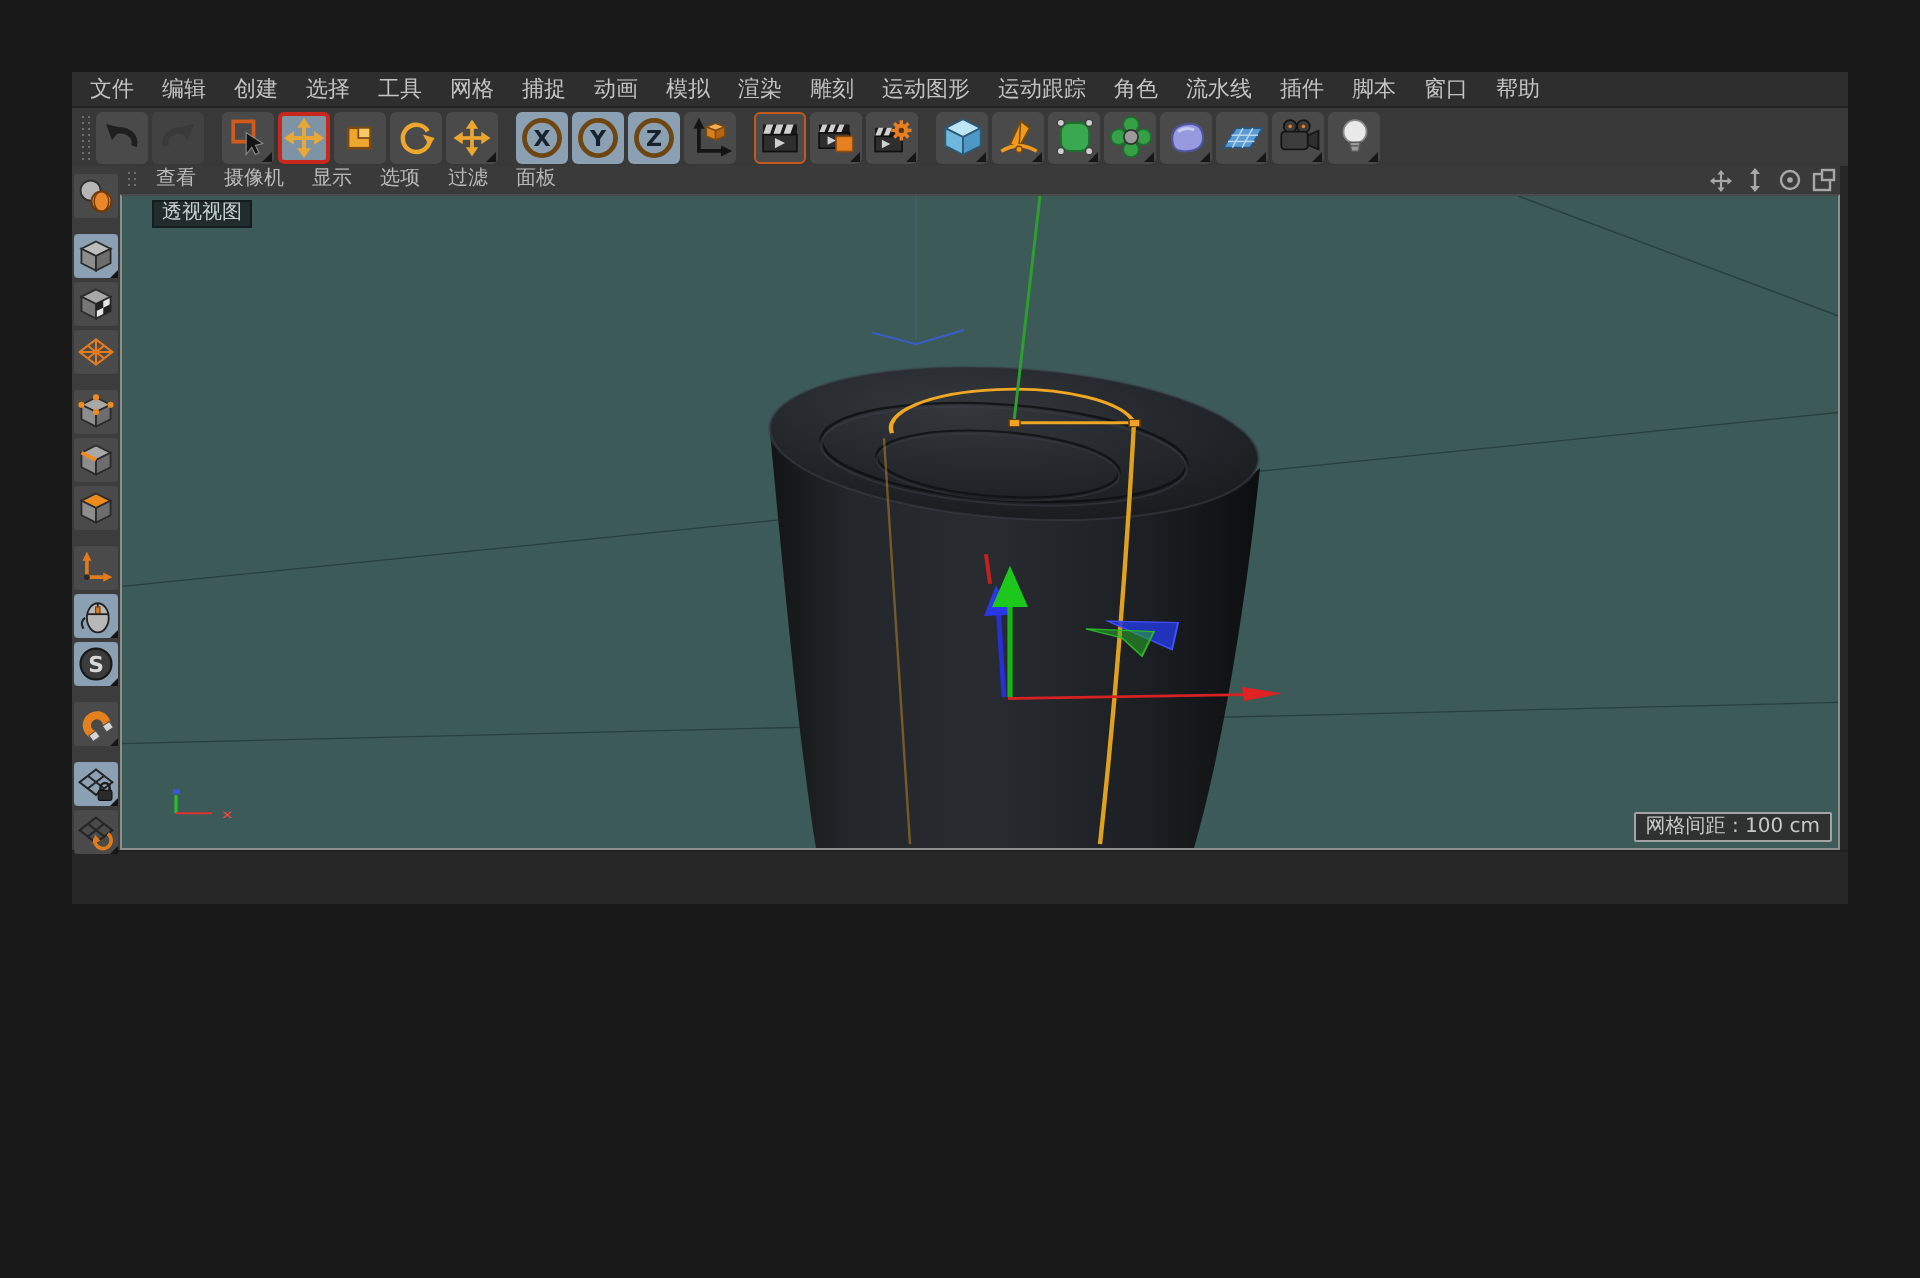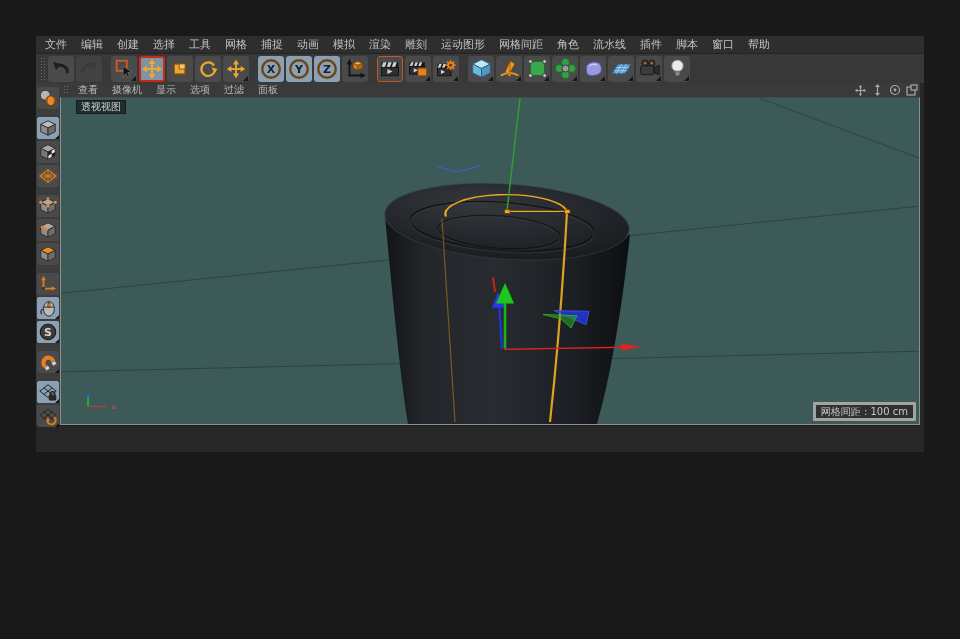--- a/index.html
+++ b/index.html
@@ -38,42 +38,42 @@
   .vpmenu span.mi{color:#b9b9b9;font-size:10px;line-height:14px;padding:0 7px;white-space:nowrap;text-align:right;}
   .vpmenu .spacer{flex:1;}
   .vpico{width:13px;height:12px;margin:0 2px;display:flex;align-items:center;justify-content:center;}
   
   .viewport{flex:1 1 auto;position:relative;overflow:hidden;
     background:linear-gradient(#3c5b59 0%,#3b5а58 60%,#37534f 100%);
     background-color:#3b5a58;
     border:1px solid #8e8e8e;border-top-color:#4a4a4a;box-sizing:border-box;}
   .viewport svg.scene{position:absolute;left:0;top:0;width:100%;height:100%;}
   .view-label{position:absolute;left:15px;top:2px;background:#202c2e;border:1px solid #141c1d;color:#c9cfcf;font-size:10px;line-height:12px;padding:0 4px;}
-  .grid-label{position:absolute;right:3px;bottom:3px;background:rgba(46,46,46,0.95);border:3px solid #a3a3a3;color:#c8c8c8;font-size:10px;line-height:13px;padding:0 5px;border-radius:1px;}
+  .grid-label{position:absolute;right:3px;bottom:3px;background:rgba(46,46,46,0.95);border:1px solid #a3a3a3;color:#c8c8c8;font-size:10px;line-height:13px;padding:0 5px;border-radius:1px;}
   .bottomstrip{height:27px;background:#272727;flex:0 0 auto;border-top:1px solid #1e1e1e;box-sizing:border-box;}
 </style>
 </head>
 <body>
 
 <div class="window">
 
   <div class="menubar">
     <span>文件</span>
     <span>编辑</span>
     <span>创建</span>
     <span>选择</span>
     <span>工具</span>
     <span>网格</span>
     <span>捕捉</span>
     <span>动画</span>
     <span>模拟</span>
     <span>渲染</span>
     <span>雕刻</span>
     <span>运动图形</span>
-    <span>网格间距</span>
+    <span>运动跟踪</span>
     <span>角色</span>
     <span>流水线</span>
     <span>插件</span>
     <span>脚本</span>
     <span>窗口</span>
     <span>帮助</span>
   </div>
 
   <div class="toolbar">
     <div class="dots-v"></div>

